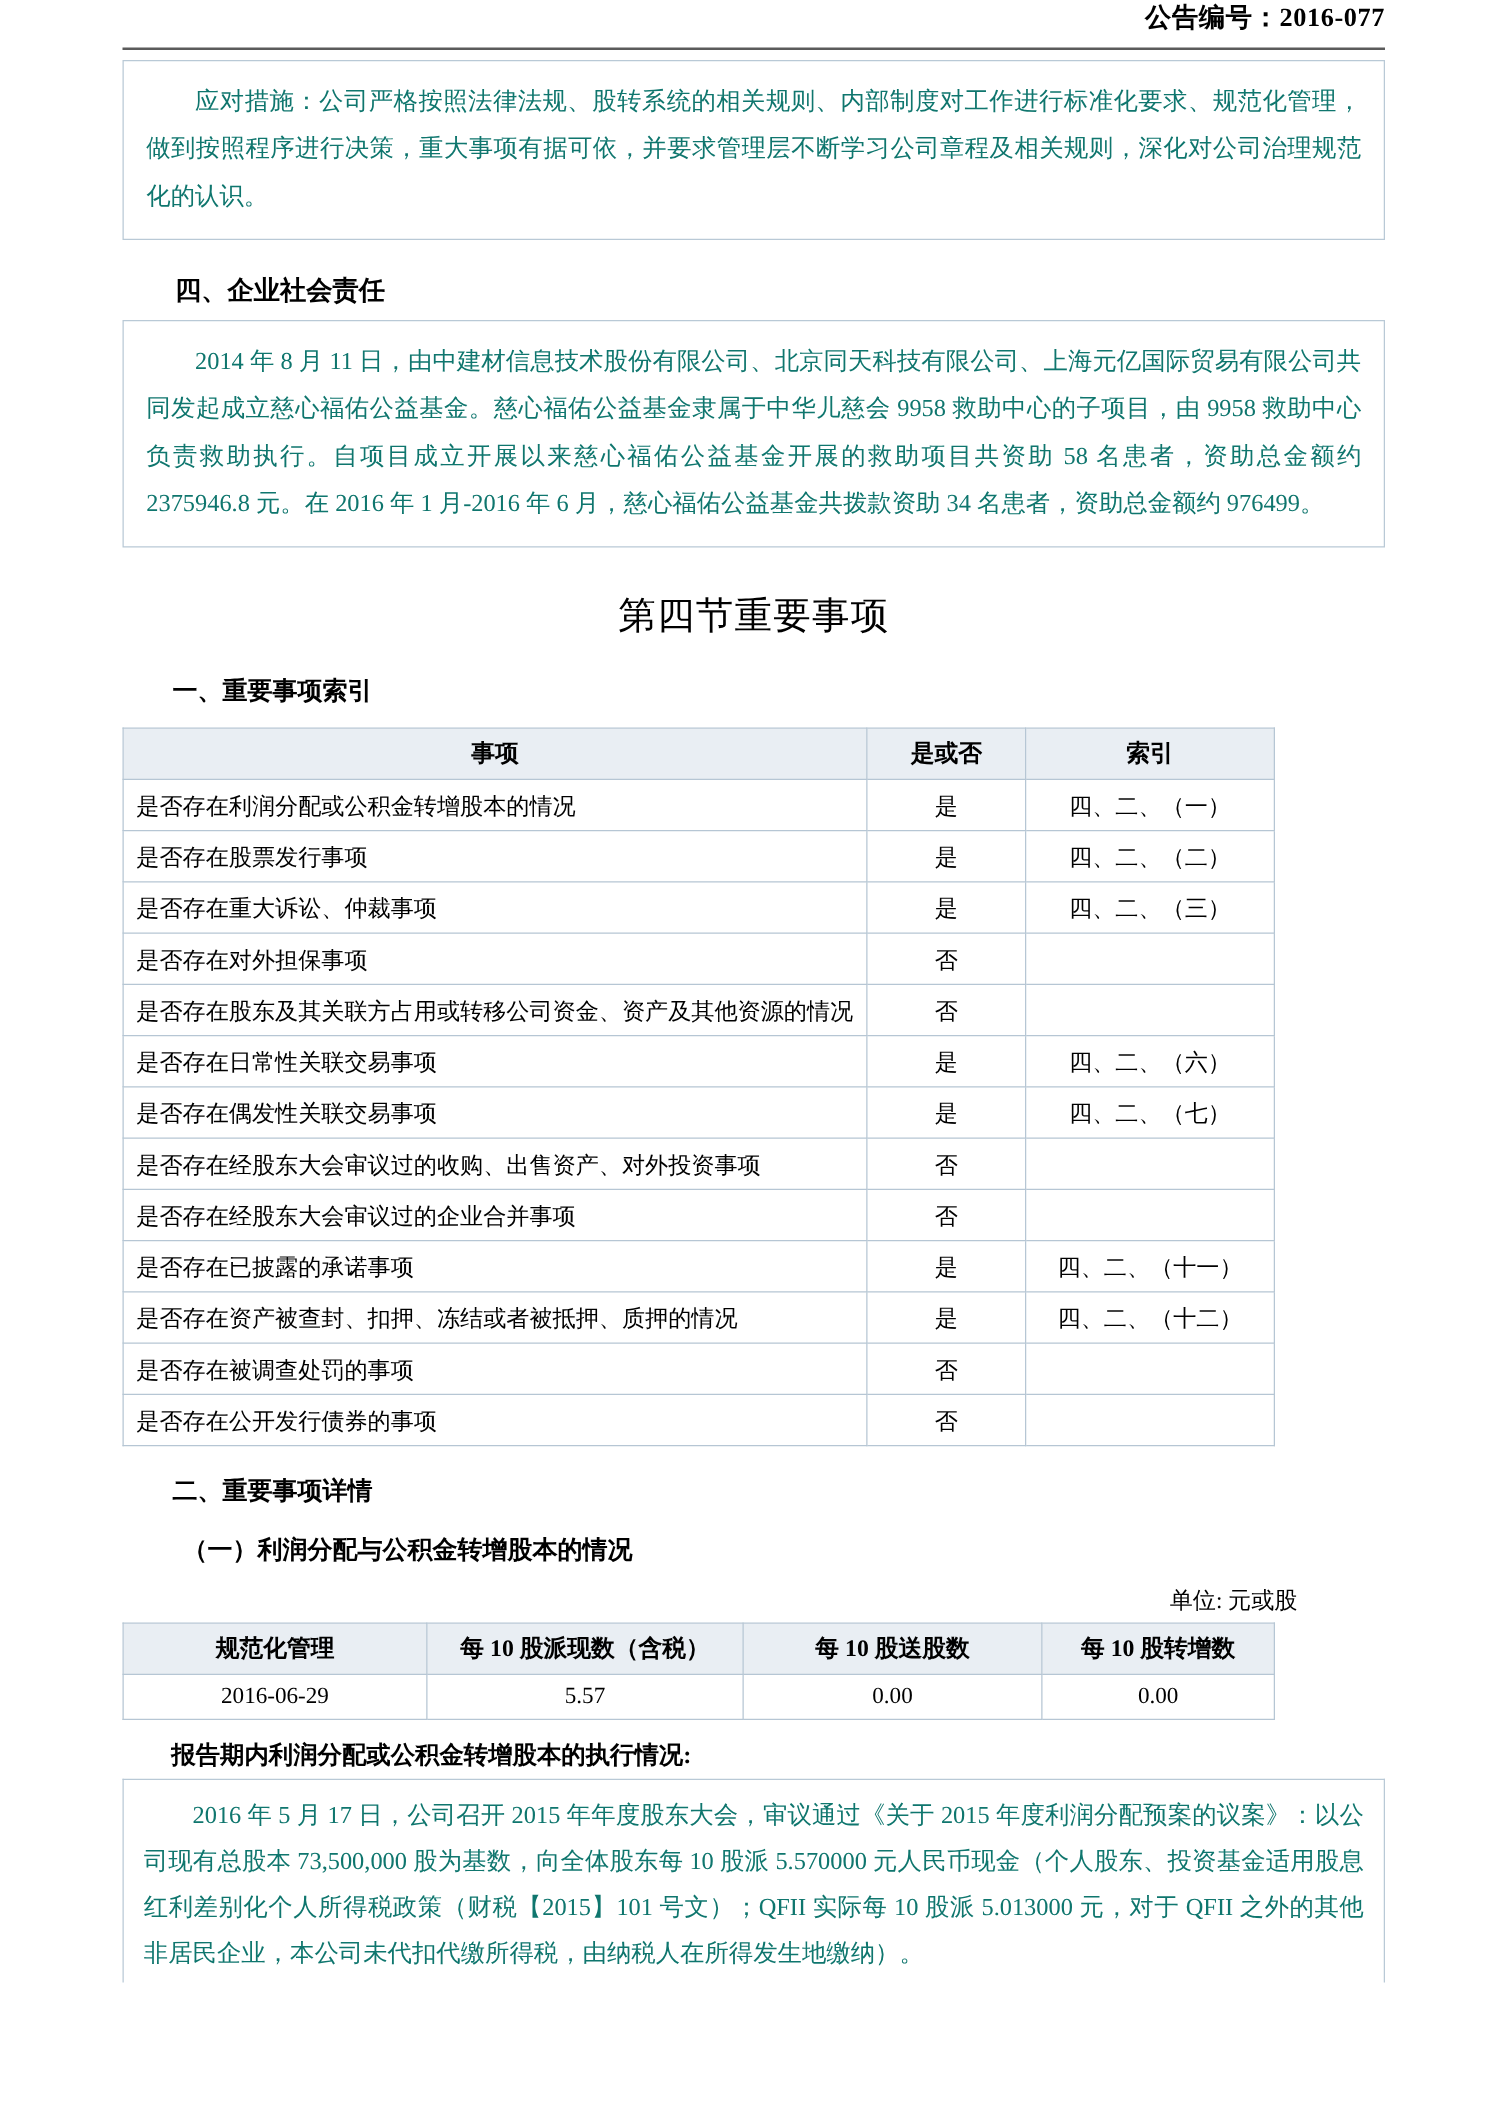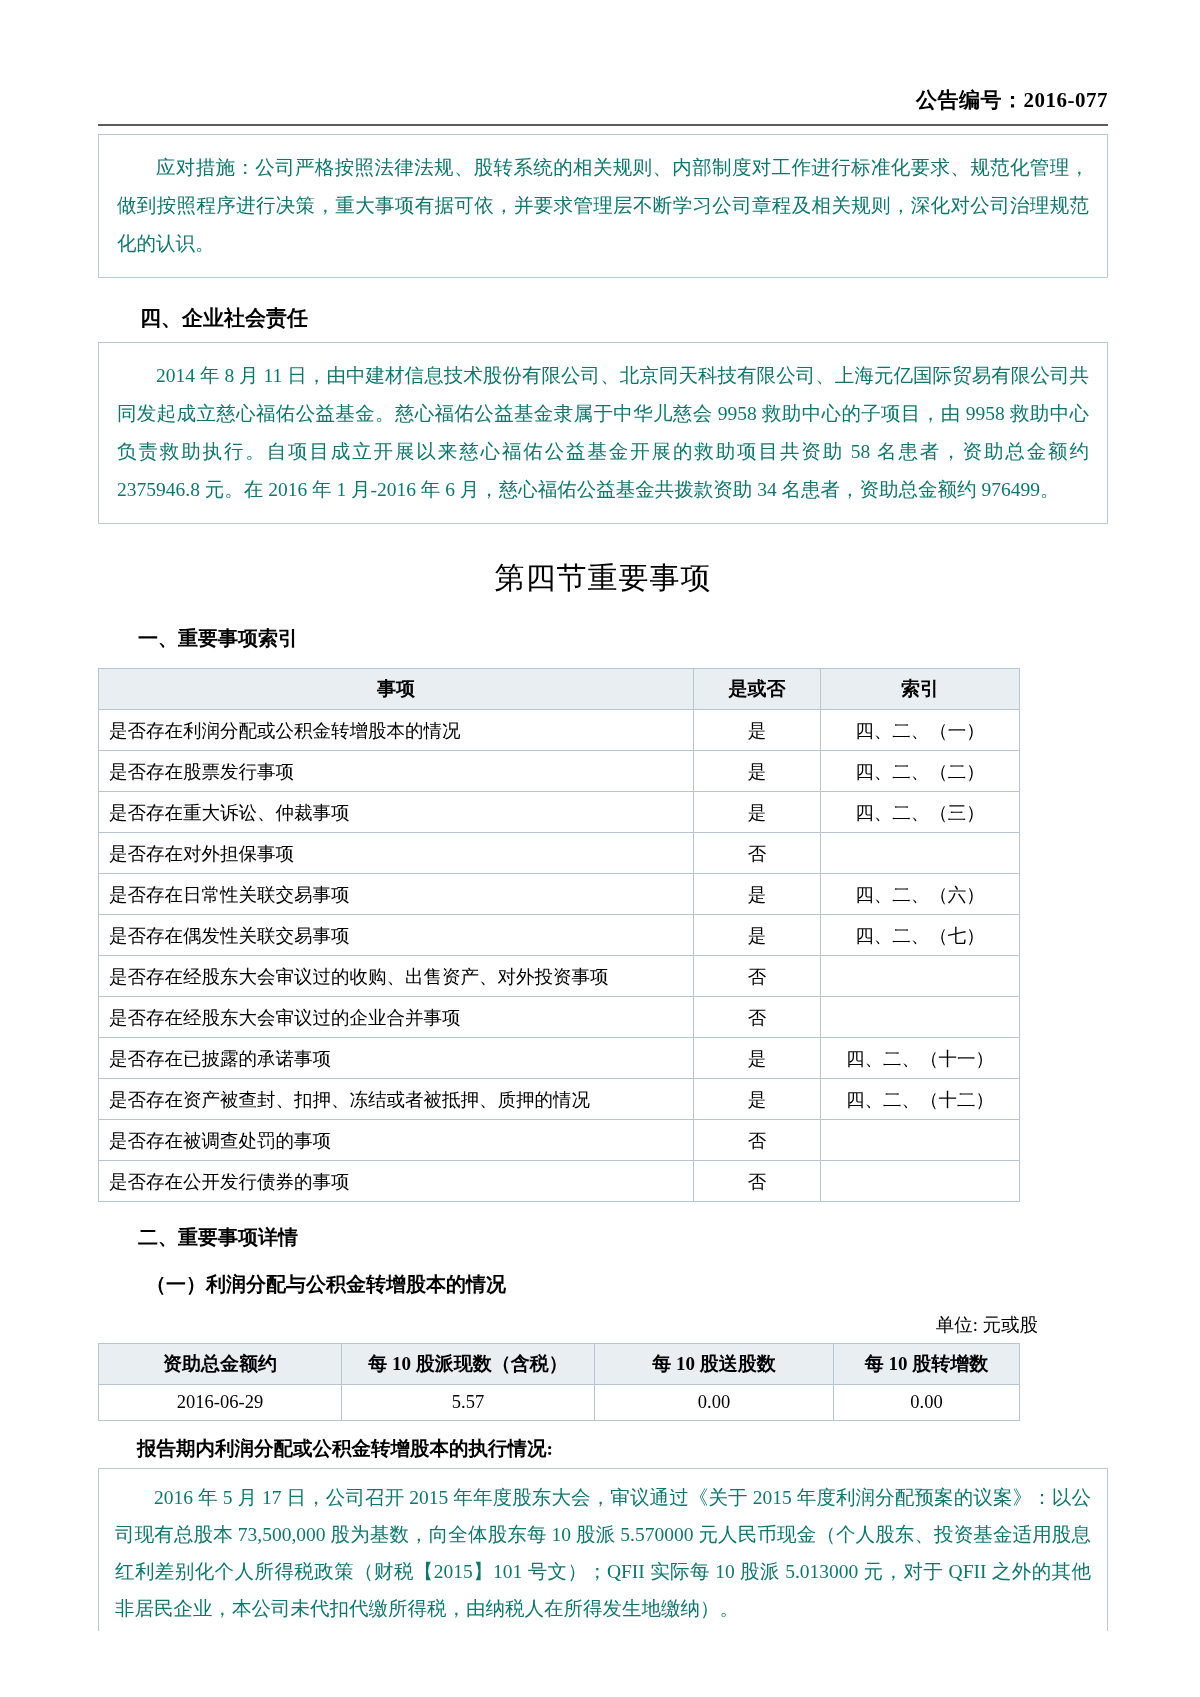--- a/index.html
+++ b/index.html
@@ -23,21 +23,20 @@
   .inner {
     position: absolute;
     left: 98px;
     top: 0;
     width: 1010px;
   }
   .doc-no {
     text-align: right;
     font-size: 21px;
     font-weight: bold;
-    padding-top: 86px;
     letter-spacing: 0.5px;
     color: #000;
   }
   .rule {
     border-top: 2px solid #5b5b5b;
     margin-top: 10px;
     width: 1010px;
   }
   .boxed {
     border: 1px solid #b9c9d6;
@@ -196,20 +195,25 @@
           <td class="matter">是否存在重大诉讼、仲裁事项</td>
           <td class="yn">是</td>
           <td class="idx">四、二、（三）</td>
         </tr>
         <tr>
           <td class="matter">是否存在对外担保事项</td>
           <td class="yn">否</td>
           <td class="idx"></td>
         </tr>
         <tr>
+          <td class="matter">是否存在股东及其关联方占用或转移公司资金、资产及其他资源的情况</td>
+          <td class="yn">否</td>
+          <td class="idx"></td>
+        </tr>
+        <tr>
           <td class="matter">是否存在日常性关联交易事项</td>
           <td class="yn">是</td>
           <td class="idx">四、二、（六）</td>
         </tr>
         <tr>
           <td class="matter">是否存在偶发性关联交易事项</td>
           <td class="yn">是</td>
           <td class="idx">四、二、（七）</td>
         </tr>
         <tr>
@@ -247,21 +251,21 @@
 
     <h3 class="sub-heading">二、重要事项详情</h3>
 
     <h4 class="sub-sub-heading">（一）利润分配与公积金转增股本的情况</h4>
 
     <div class="unit-line">单位: 元或股</div>
 
     <table class="dividend">
       <thead>
         <tr>
-          <th style="width:230px">资助总金额约</th>
+          <th style="width:230px">规范化管理</th>
           <th style="width:240px">每 10 股派现数（含税）</th>
           <th style="width:226px">每 10 股送股数</th>
           <th>每 10 股转增数</th>
         </tr>
       </thead>
       <tbody>
         <tr>
           <td>2016-06-29</td>
           <td>5.57</td>
           <td>0.00</td>

